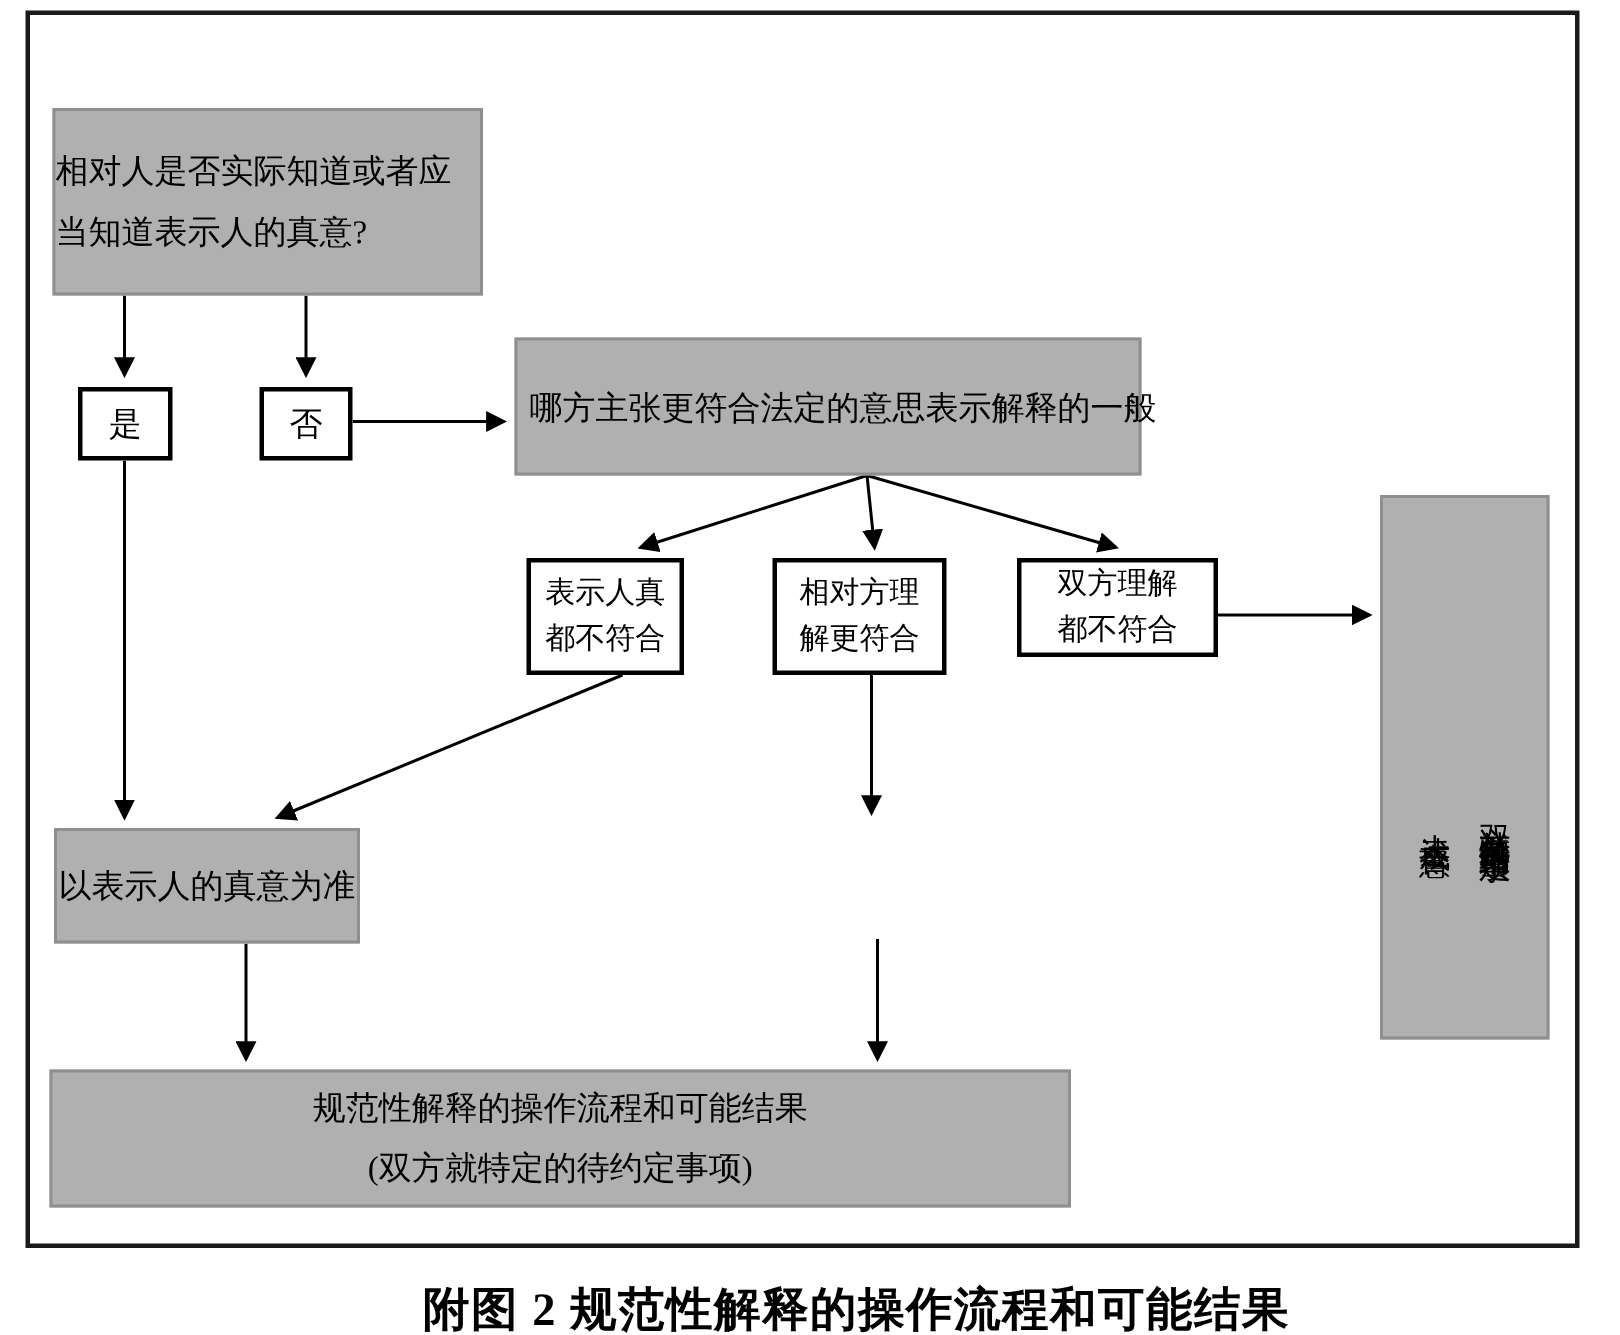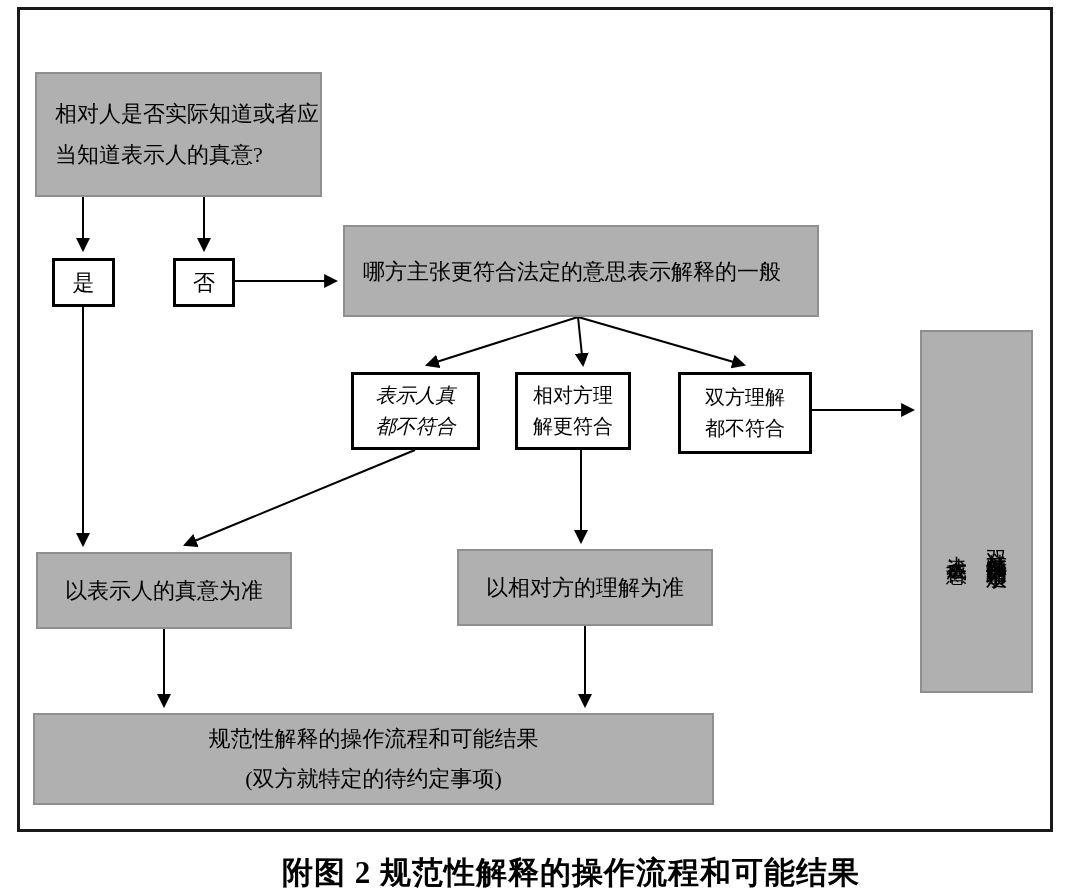--- a/index.html
+++ b/index.html
@@ -19,38 +19,38 @@
   }
   svg.connectors{position:absolute;left:0;top:0;width:1080px;height:890px;pointer-events:none;}
   .box{position:absolute;box-sizing:border-box;display:flex;flex-direction:column;
        align-items:center;justify-content:center;white-space:nowrap;}
   .gray{background:var(--box-fill);border:2px solid var(--box-border);}
   .white{background:#ffffff;border:3px solid var(--white-box-border);}
   .line{display:block;}
 
   
   .q1{left:35px;top:72px;width:287px;height:125px;align-items:flex-start;
-      padding-left:18px;font-size:22px;line-height:30px;gap:11px;}
+      font-size:22px;line-height:30px;gap:11px;}
   
   .yes{left:52px;top:258px;width:63px;height:49px;font-size:22px;}
   .no{left:173px;top:258px;width:62px;height:49px;font-size:22px;}
   
-  .q2{left:343px;top:225px;width:476px;height:92px;align-items:flex-start;
-      padding-left:18px;font-size:22px;line-height:33px;}
+  .q2{left:343px;top:225px;width:418px;height:92px;align-items:flex-start;
+      padding-left:8px;font-size:22px;line-height:33px;}
   
-  .opt1{left:351px;top:372px;width:129px;height:78px;font-size:20px;line-height:31px;font-style:italic;}
+  .opt1{left:351px;top:372px;width:105px;height:78px;font-size:20px;line-height:31px;}
   .opt2{left:515px;top:372px;width:116px;height:78px;font-size:20px;line-height:31px;}
-  .opt3{left:678px;top:372px;width:134px;height:82px;font-size:20px;line-height:31px;}
+  .opt3{left:678px;top:372px;width:134px;height:66px;font-size:20px;line-height:31px;}
   
   .tall{left:920px;top:330px;width:113px;height:363px;padding-top:64px;}
   .vtext{writing-mode:vertical-rl;text-align:center;font-size:21px;line-height:40px;
          letter-spacing:2px;white-space:nowrap;}
   .vtext .line{display:block;}
   
-  .res1{left:36px;top:552px;width:256px;height:77px;font-size:22px;}
+  .res1{left:36px;top:552px;width:204px;height:77px;font-size:22px;}
   .res2{left:457px;top:549px;width:256px;height:77px;font-size:22px;}
   
   .final{left:33px;top:713px;width:681px;height:92px;font-size:22px;line-height:40px;}
   
   .caption{position:absolute;left:62px;right:0;top:852px;text-align:center;
            font-size:31px;font-weight:bold;letter-spacing:1px;}
 </style>
 </head>
 <body>
 
@@ -116,23 +116,20 @@
     <div class="vtext">
       <span class="line">双方就特定的待约定事项</span>
       <span class="line">未达成合意</span>
     </div>
   </div>
 
   <div class="box gray res1">
     <span class="line">以表示人的真意为准</span>
   </div>
 
-  <div class="box gray res2">
-    <span class="line">以相对方的理解为准</span>
-  </div>
 
   <div class="box gray final">
     <span class="line">规范性解释的操作流程和可能结果</span>
     <span class="line">(双方就特定的待约定事项)</span>
   </div>
 
   <div class="caption">附图 2 规范性解释的操作流程和可能结果</div>
 
 </div>
 

